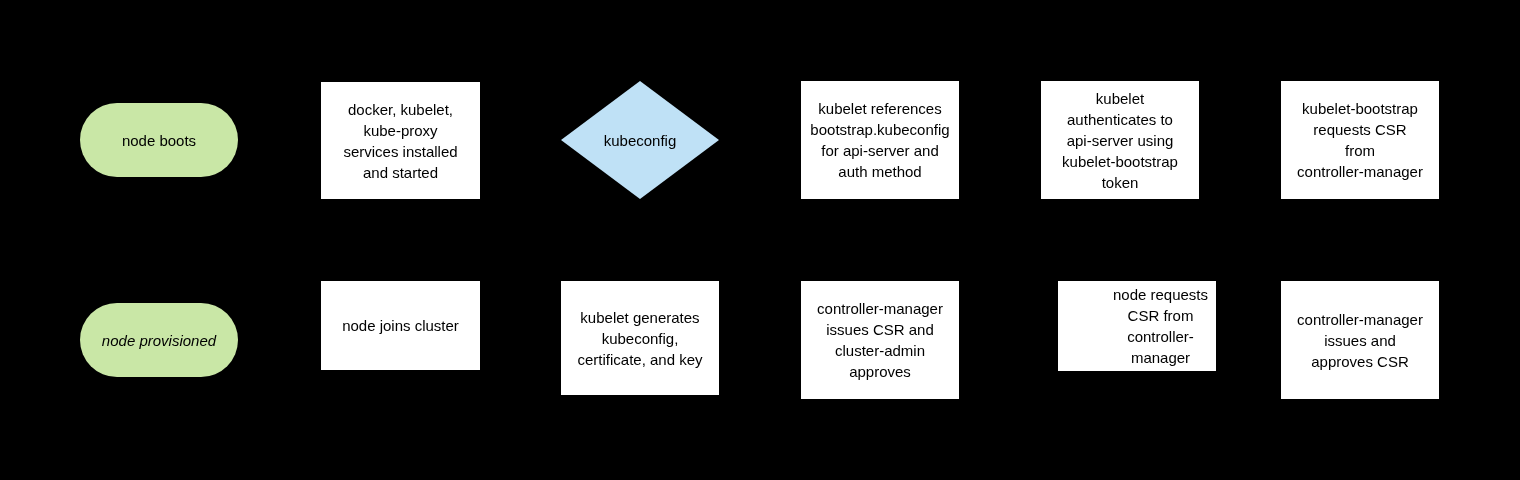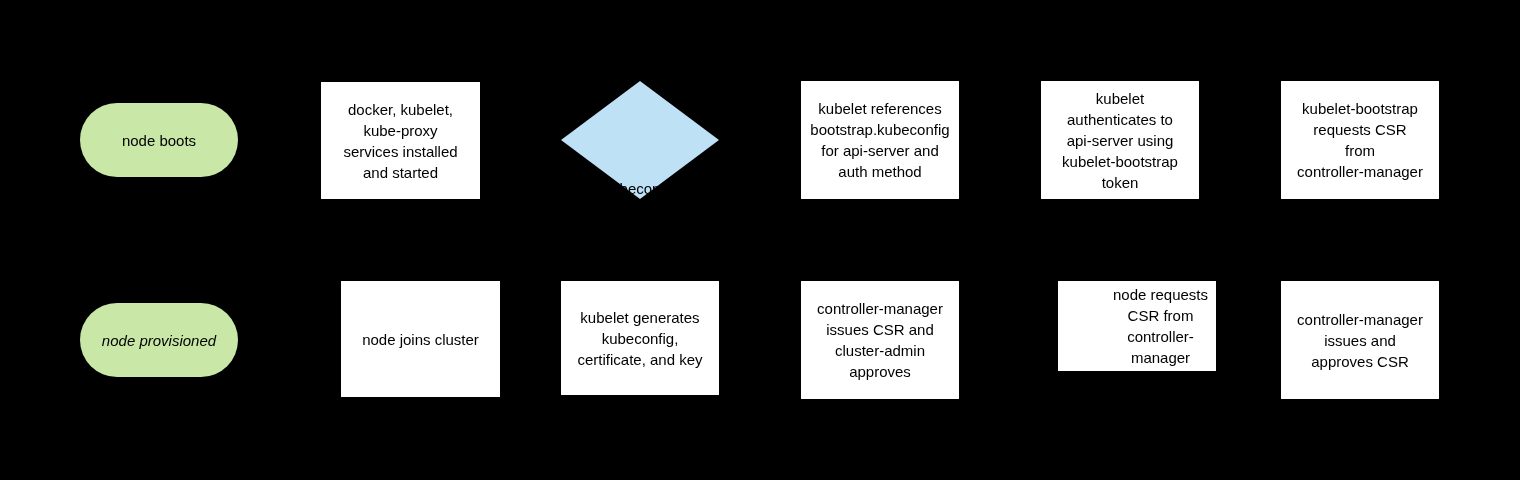--- a/index.html
+++ b/index.html
@@ -78,21 +78,21 @@
     <div style="position: absolute; left: 0px; top: 0px; width: 100%; height: 100%;">
       <div class="node shape-pill" style="left: 80px; top: 103px; width: 158px; height: 74px;">
         <span class="label">node boots</span>
       </div>
       <div class="node shape-rect" style="left: 321px; top: 82px; width: 159px; height: 117px;">
         <span class="label">docker, kubelet,
 kube-proxy
 services installed
 and started</span>
       </div>
-      <div class="node shape-diamond" style="left: 561px; top: 81px; width: 158px; height: 118px; align-items: flex-end;">
+      <div class="node shape-diamond" style="left: 561px; top: 81px; width: 158px; height: 118px;">
         <div class="diamond-bg"></div>
         <span class="label">kubeconfig</span>
       </div>
       <div class="node shape-rect overflow-text" style="left: 801px; top: 81px; width: 158px; height: 118px;">
         <span class="label">kubelet references
 bootstrap.kubeconfig
 for api-server and
 auth method</span>
       </div>
       <div class="node shape-rect" style="left: 1041px; top: 81px; width: 158px; height: 118px;">
@@ -106,21 +106,21 @@
         <span class="label">kubelet-bootstrap
 requests CSR
 from
 controller-manager</span>
       </div>
     </div>
     <div style="position: absolute; left: 0px; top: 0px; width: 100%; height: 100%;">
       <div class="node shape-pill" style="left: 80px; top: 303px; width: 158px; height: 74px; font-style: italic;">
         <span class="label">node provisioned</span>
       </div>
-      <div class="node shape-rect" style="left: 321px; top: 281px; width: 159px; height: 116px; margin-left: 20px;">
+      <div class="node shape-rect" style="left: 321px; top: 281px; width: 159px; height: 89px;">
         <span class="label">node joins cluster</span>
       </div>
       <div class="node shape-rect" style="left: 561px; top: 281px; width: 158px; height: 114px;">
         <span class="label">kubelet generates
 kubeconfig,
 certificate, and key</span>
       </div>
       <div class="node shape-rect" style="left: 801px; top: 281px; width: 158px; height: 118px;">
         <span class="label">controller-manager
 issues CSR and

